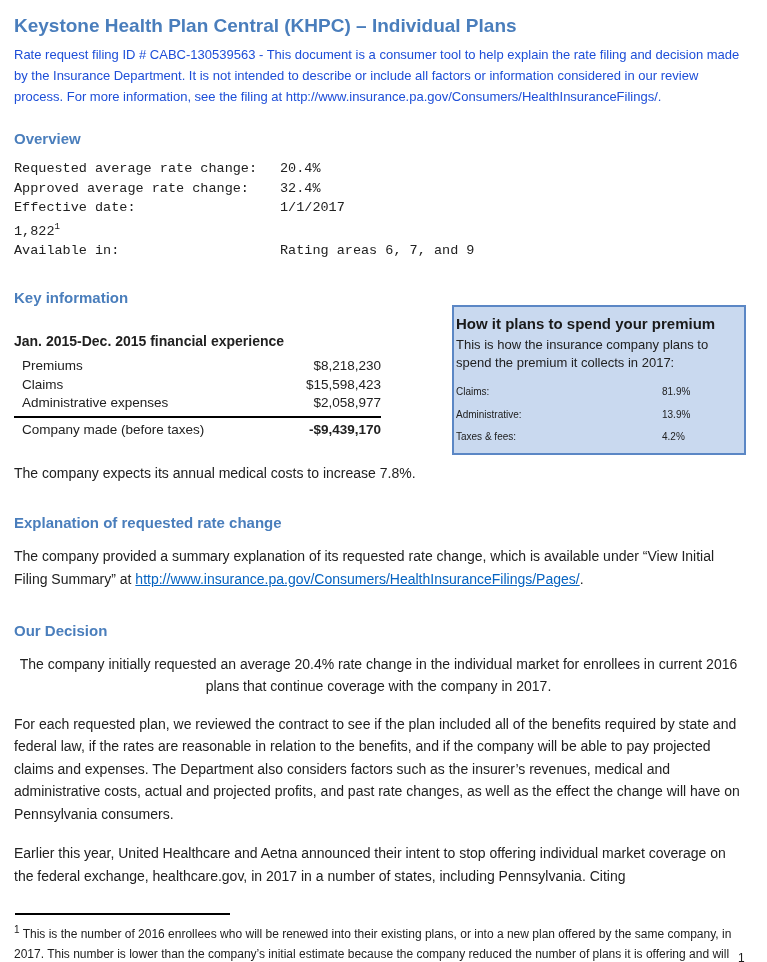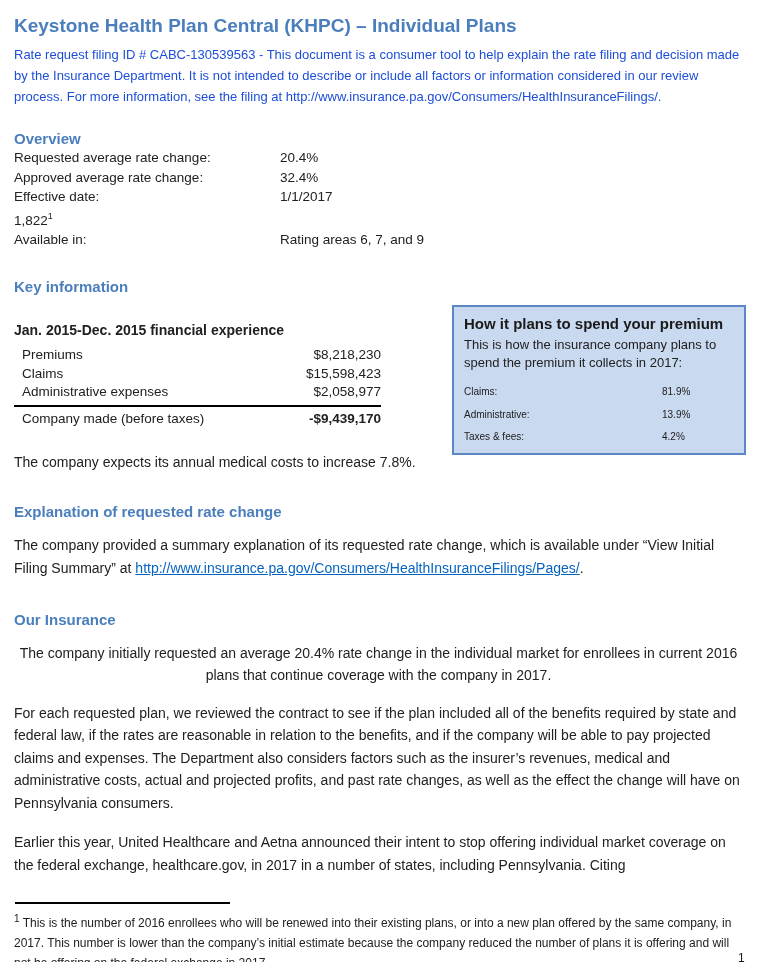--- a/index.html
+++ b/index.html
@@ -20,21 +20,21 @@
   .intro {
     margin-top: 6px; font-size: 13px; line-height: 21px;
     color: #1d4ed8; max-width: 740px;
   }
   .section-heading {
     font-size: 15px; line-height: 18px; font-weight: 700;
     color: #4a7ebc;
   }
   #overview-heading { margin-top: 23px; }
 
-  .kv-rows { font-size: 13.5px; }
+  .kv-rows { margin-top: 11px; font-size: 13.5px; font-family: Liberation Mono, monospace; }
   .kv-row { display: flex; line-height: 19.5px; }
   .kv-label { width: 266px; }
   .kv-value sup { font-size: 9px; }
 
   #keyinfo-heading { margin-top: 29px; }
 
   .fin-title { margin-top: 25px; font-size: 14px; font-weight: 700; line-height: 18px; }
   .fin-table { margin-top: 7px; width: 367px; font-size: 13.5px; }
   .fin-row { display: flex; justify-content: space-between; line-height: 18.5px; }
   .fin-row .fin-label { padding-left: 8px; }
@@ -46,21 +46,21 @@
   .fin-total .fin-label { padding-left: 8px; }
   .fin-total .fin-value { font-weight: 700; }
 
   .medical-note { margin-top: 25px; font-size: 14px; line-height: 18px; }
 
   
   .premium-box {
     position: absolute; left: 452px; top: 305px;
     width: 294px; height: 150px;
     background: #c9d9ef; border: 2px solid #5b87c5;
-    padding: 7px 12px 0 10px; overflow: hidden;
+    padding: 7px 12px 0 2px; overflow: hidden;
   }
   .premium-box-title { font-size: 15px; font-weight: 700; line-height: 20px; color: #1a1a1a; }
   .premium-box-sub { font-size: 13px; line-height: 18px; margin-top: 2px; }
   .premium-rows { margin-top: 9px; font-size: 10px; }
   .premium-row { display: flex; line-height: 22.5px; }
   .premium-row .p-label { flex: 1; }
   .premium-row .p-value { width: 70px; }
 
   #explanation-heading { margin-top: 32px; }
   .expl-para { margin-top: 13px; font-size: 14px; line-height: 23px; max-width: 735px; }
@@ -137,21 +137,21 @@
       <span class="fin-value">-$9,439,170</span>
     </div>
   </div>
 
   <div class="medical-note">The company expects its annual medical costs to increase 7.8%.</div>
 
   <div class="section-heading" id="explanation-heading">Explanation of requested rate change</div>
 
   <div class="expl-para"><span>The company provided a summary explanation of its requested rate change, which is available under “View Initial Filing Summary” at </span><a href="#">http://www.insurance.pa.gov/Consumers/HealthInsuranceFilings/Pages/</a><span>.</span></div>
 
-  <div class="section-heading" id="decision-heading">Our Insurance</div>
+  <div class="section-heading" id="decision-heading">Our Decision</div>
 
   <div class="body-para" id="decision-p1">The company initially requested an average 20.4% rate change in the individual market for enrollees in current 2016 plans that continue coverage with the company in 2017.</div>
   <div class="body-para" id="decision-p2">For each requested plan, we reviewed the contract to see if the plan included all of the benefits required by state and federal law, if the rates are reasonable in relation to the benefits, and if the company will be able to pay projected claims and expenses. The Department also considers factors such as the insurer’s revenues, medical and administrative costs, actual and projected profits, and past rate changes, as well as the effect the change will have on Pennsylvania consumers.</div>
   <div class="body-para" id="decision-p3">Earlier this year, United Healthcare and Aetna announced their intent to stop offering individual market coverage on the federal exchange, healthcare.gov, in 2017 in a number of states, including Pennsylvania. Citing</div>
 
   <div class="footnote">
     <div class="footnote-rule"></div>
     <div class="footnote-text"><sup>1</sup><span> This is the number of 2016 enrollees who will be renewed into their existing plans, or into a new plan offered by the same company, in 2017. This number is lower than the company’s initial estimate because the company reduced the number of plans it is offering and will not be offering on the federal exchange in 2017.</span></div>
   </div>
 

